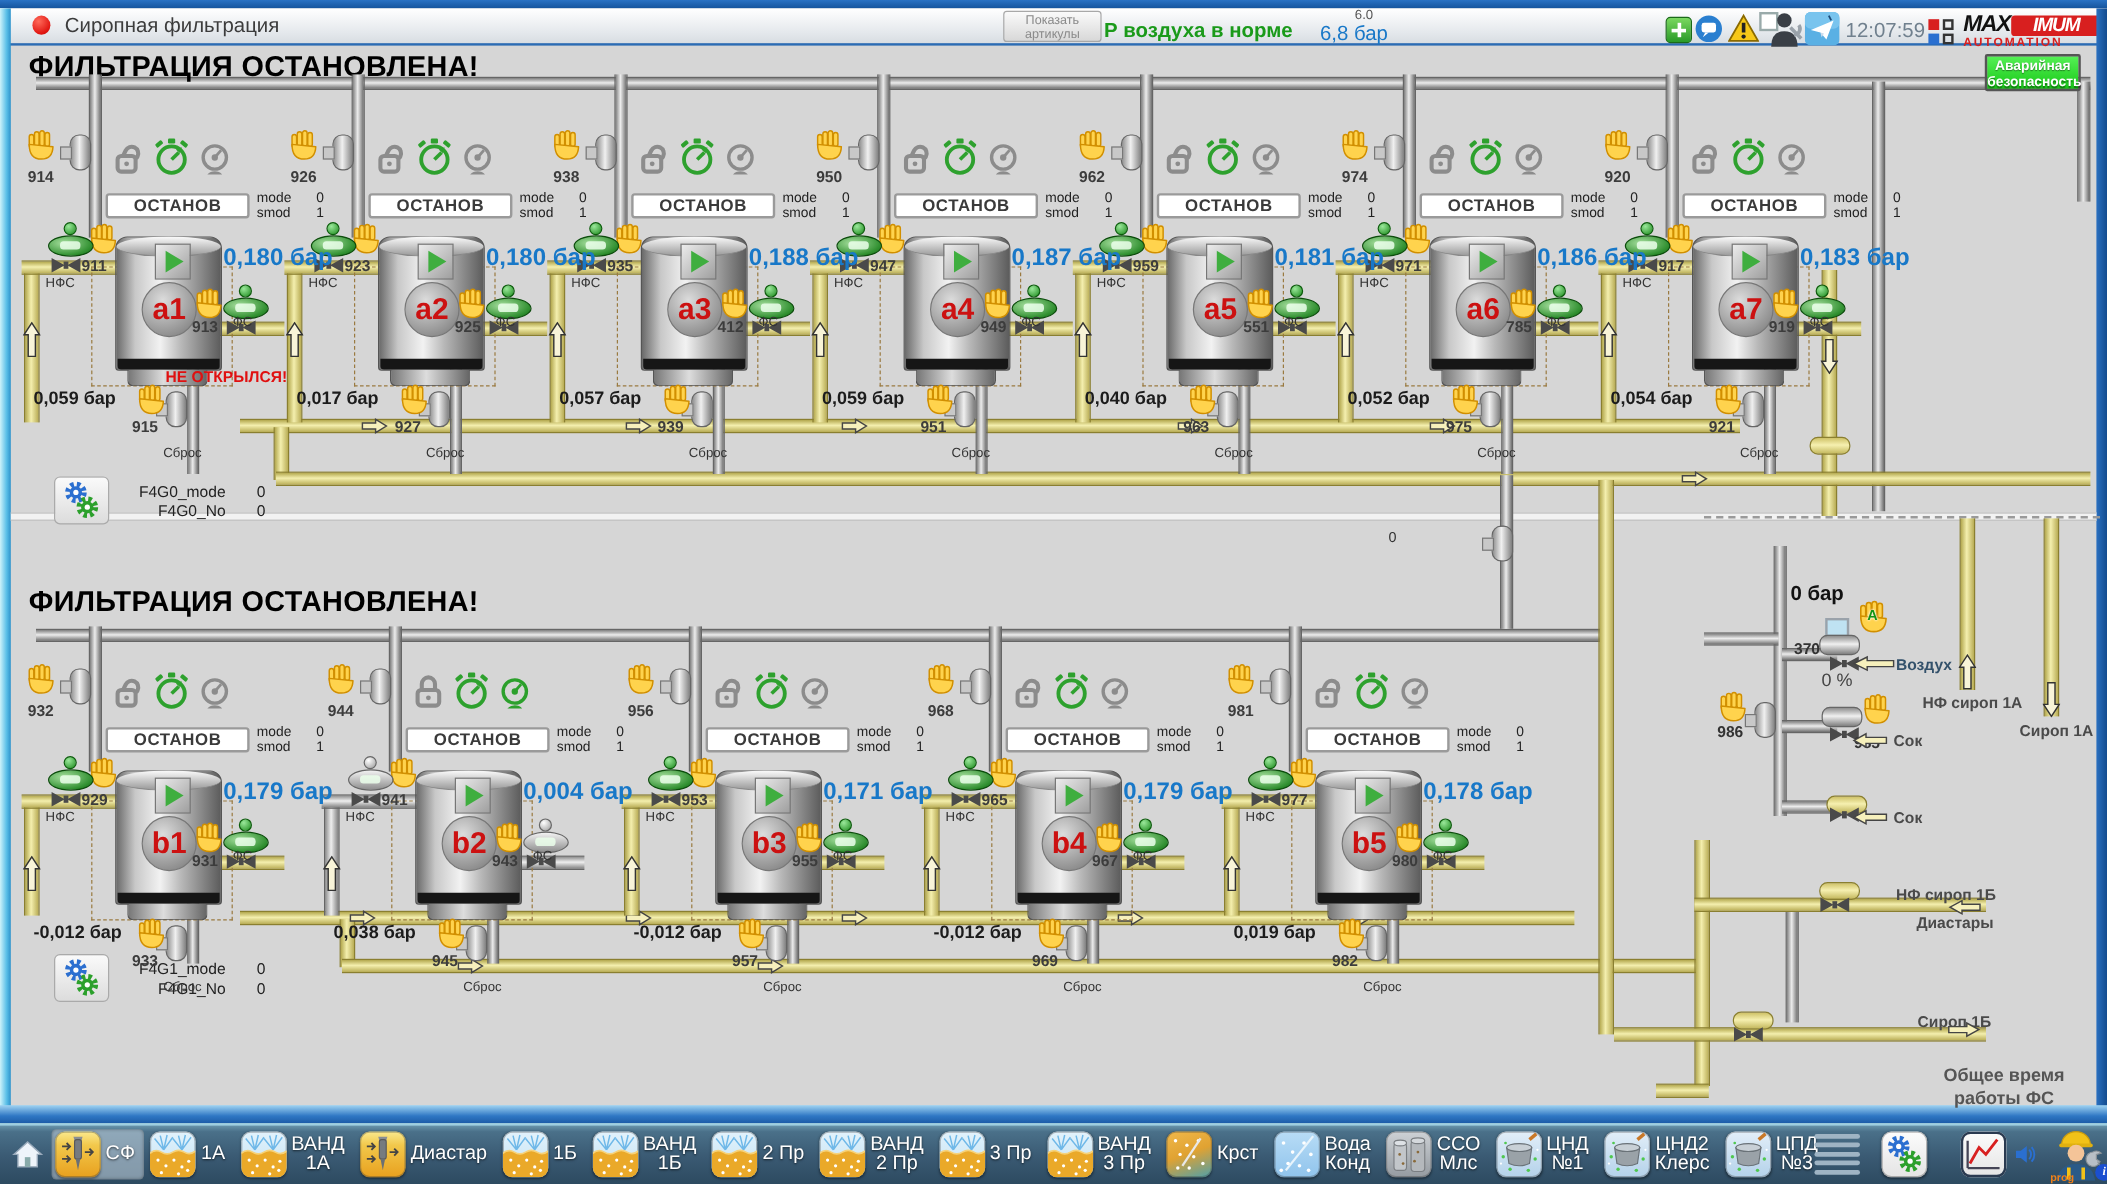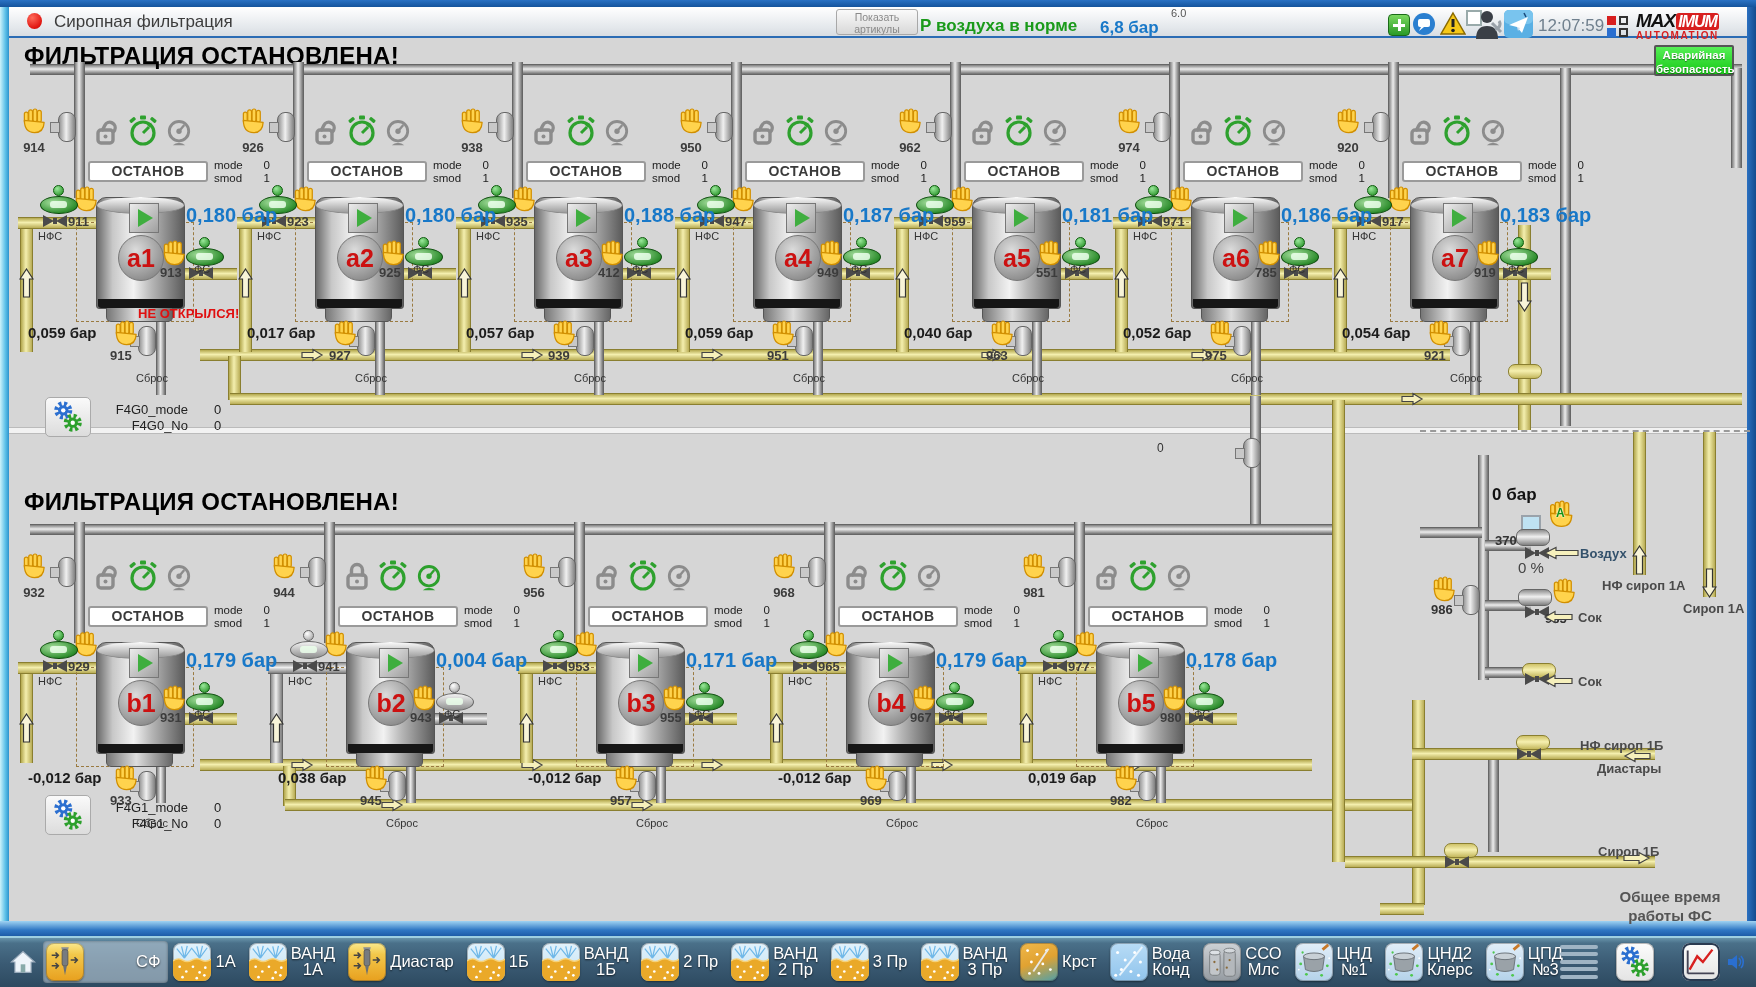--- a/index.html
+++ b/index.html
@@ -18,38 +18,38 @@
   .titlebar{position:absolute;left:0;top:7px;width:100%;height:29px;
     background:linear-gradient(180deg,#ffffff,#e4e8ec 70%,#d8dde2);
     border-bottom:2px solid #2b6cb4;}
   .rec-dot{position:absolute;left:27px;top:6px;width:15px;height:16px;border-radius:50%;
     background:radial-gradient(circle at 35% 30%,#ff6a5a,#e01510 70%,#a80c08);}
   .app-title{position:absolute;left:54px;top:5px;font-size:17px;color:#3c3c3c;}
   .show-art-btn{position:absolute;left:836px;top:2px;width:82px;height:26px;
     background:linear-gradient(180deg,#fafafa,#d8d8d8);border:1px solid #a8a8a8;border-radius:3px;
     font-size:10.5px;color:#8a8a8a;text-align:center;line-height:1.1;padding-top:2px;box-sizing:border-box;}
   .air-status{position:absolute;left:920px;top:9px;font-size:17px;font-weight:bold;color:#1a9a1a;}
-  .air-setpoint{position:absolute;left:1171px;top:0px;font-size:11px;color:#555;}
-  .air-pressure{position:absolute;left:1100px;top:11px;font-size:17px;font-weight:bold;color:#1878c8;}
+  .air-setpoint{position:absolute;left:1129px;top:0px;font-size:11px;color:#555;}
+  .air-pressure{position:absolute;left:1100px;top:11px;font-size:17px;font-weight:normal;color:#1878c8;}
   .tb-ic{position:absolute;top:5px;}
   .plus-tile{left:1388px;width:20px;height:20px;border-radius:4px;top:7px;
     background:linear-gradient(180deg,#7ad860,#2a9a28);border:1px solid #1a6a18;}
   .plus-tile::before,.plus-tile::after{content:"";position:absolute;background:#fff;left:50%;top:50%;}
   .plus-tile::before{width:12px;height:3px;margin:-1.5px 0 0 -6px;}
   .plus-tile::after{width:3px;height:12px;margin:-6px 0 0 -1.5px;}
   .clock-txt{position:absolute;left:1538px;top:9px;font-size:17px;color:#70808e;}
   .logo-squares{position:absolute;left:1607px;top:9px;width:24px;height:22px;}
   .logo-squares div{position:absolute;width:9px;height:9px;box-sizing:border-box;}
   .lsq1{left:0;top:0;background:#d81f1f;}
   .lsq2{left:12px;top:0;border:2px solid #333;}
   .lsq3{left:0;top:12px;background:#2a6fd0;}
   .lsq4{left:12px;top:12px;border:2px solid #333;}
   .logo-text{position:absolute;left:1636px;top:4px;line-height:1;}
   .logo-top{font-style:italic;font-weight:900;font-size:19px;color:#111;letter-spacing:-1px;}
-  .logo-top .imum{background:#d81f1f;color:#fff;border-radius:3px;padding:0 2px;margin-left:1px;font-size:16px;}
+  .logo-top .imum{background:#d81f1f;color:#fff;border-radius:3px;padding:0 18px;margin-left:1px;font-size:16px;}
   .logo-bottom{color:#d81f1f;font-weight:bold;font-size:10px;letter-spacing:1.6px;margin-top:1px;}
   
   .alarm-btn{position:absolute;left:1654px;top:45px;width:80px;height:31px;
     background:linear-gradient(180deg,#55f055,#18c818);border:2px solid #555;border-radius:2px;
     color:#fff;font-size:11.5px;font-weight:bold;text-align:center;line-height:1.2;padding-top:2px;
     box-sizing:border-box;text-shadow:0 1px 1px rgba(0,0,0,.45);}
   
   .sec-title{position:absolute;font-size:24px;font-weight:600;color:#000000;letter-spacing:.3px;}
   #sec-title-a{left:24px;top:42px;}
   #sec-title-b{left:24px;top:488px;}
@@ -179,21 +179,21 @@
   .rp-bowtie path,.rp-bowtie rect{fill:#4a4a4a;}
   .total-time{position:absolute;left:1595px;top:888px;width:150px;text-align:center;
     font-size:15px;font-weight:bold;color:#555;line-height:1.25;}
   
   .taskbar{position:absolute;left:0;top:936px;width:100%;height:51px;
     background:linear-gradient(180deg,#73a2b8 0%,#4a7089 14%,#3a5a73 55%,#2d4a60 100%);
     display:flex;align-items:center;padding:0 4px;box-sizing:border-box;}
   .taskbar::before{content:"";position:absolute;left:0;top:0;width:100%;height:2px;background:#aadcee;opacity:.8;}
   .home-ic{width:30px;height:30px;margin:0 4px;flex:0 0 auto;}
   .tb-item{display:flex;align-items:center;margin:0 1px;padding:2px 3px;border-radius:4px;flex:0 0 auto;}
-  .tb-item.active{background:rgba(200,215,225,.55);box-shadow:inset 0 0 3px rgba(0,0,0,.4);gap:48px;}
+  .tb-item.active{background:rgba(200,215,225,.55);box-shadow:inset 0 0 3px rgba(0,0,0,.4);}
   .tb-tile{width:38px;height:38px;border-radius:8px;position:relative;flex:0 0 auto;
     box-shadow:inset 0 0 0 1px rgba(60,60,60,.35),0 1px 2px rgba(0,0,0,.4);overflow:hidden;}
   .tb-tile svg{position:absolute;left:0;top:0;width:100%;height:100%;}
   .tile-filter{background:linear-gradient(180deg,#fae98e 0%,#f2c84b 30%,#e8a01e 100%);}
   .tile-sand{background:linear-gradient(180deg,#e2f2fc,#c2e2f2);}
   .tile-crystal{background:linear-gradient(160deg,#f0b84a 0%,#e0a232 48%,#4fa0aa 100%);}
   .tile-water{background:linear-gradient(180deg,#b8dcf6,#90c4ec);}
   .tile-tanks{background:linear-gradient(180deg,#cdd1d5,#959ba1);}
   .tile-pot{background:linear-gradient(180deg,#e2eef8,#b4d2ea);}
   .tile-white{background:linear-gradient(180deg,#fcfcfc,#e4e4e4);}

